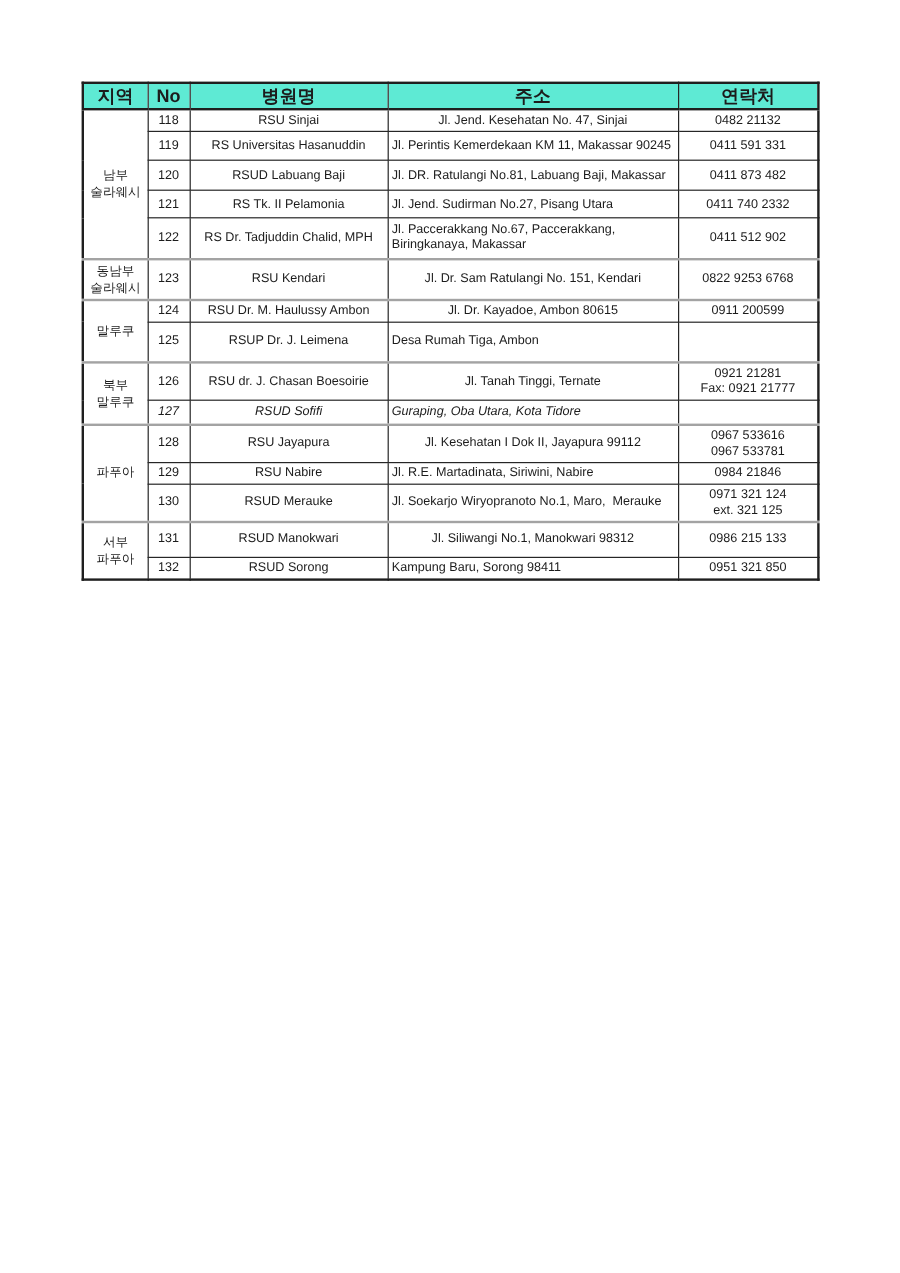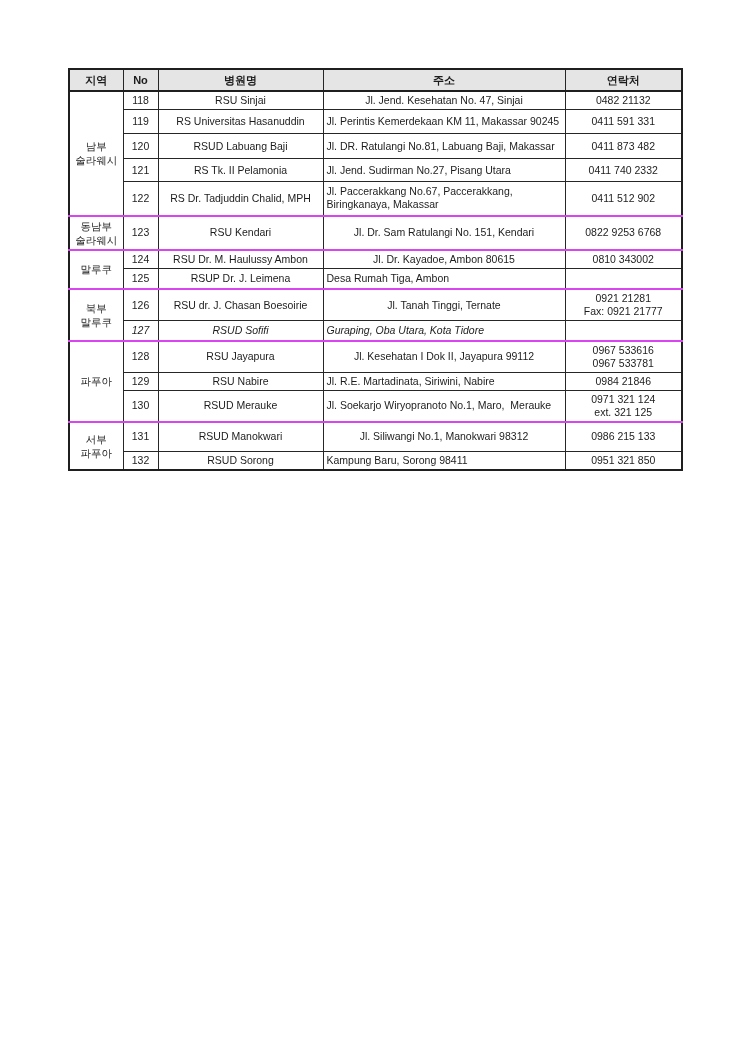--- a/index.html
+++ b/index.html
@@ -29,29 +29,29 @@
     font-size: 10.5px;
     line-height: 13px;
     padding: 2px 3px;
     overflow: hidden;
     vertical-align: middle;
     font-weight: normal;
   }
   
   .doc-table { border: 2px solid #1f1f1f; }
   .doc-table tr.header-row th {
-    background: #e5e5e5;
+    background: #5eead4;
     font-weight: bold;
-    font-size: 11px;
+    font-size: 15px;
     text-align: center;
     border-bottom: 2px solid #1f1f1f;
   }
   .doc-table tr.header-row { height: 22px; }
   
-  .doc-table tr.group-start td { border-top: 2px solid #d946ef; text-align: center; }
+  .doc-table tr.group-start td { border-top: 2px solid #a3a3a3; text-align: center; }
   .doc-table td.region-cell {
     text-align: center;
     line-height: 14px;
   }
   .doc-table td.no-cell { text-align: center; }
   .doc-table td.name-cell { text-align: center; }
   .doc-table td.addr-cell { text-align: left; white-space: pre-wrap; }
   .doc-table td.contact-cell { text-align: center; }
 </style>
 </head>
@@ -112,23 +112,23 @@
           <td class="no-cell">123</td>
           <td class="name-cell">RSU Kendari</td>
           <td class="addr-cell">Jl. Dr. Sam Ratulangi No. 151, Kendari</td>
           <td class="contact-cell">0822 9253 6768</td>
         </tr>
         <tr class="group-start" style="height: 18px;">
           <td rowspan="2" class="region-cell">말루쿠</td>
           <td class="no-cell">124</td>
           <td class="name-cell">RSU Dr. M. Haulussy Ambon</td>
           <td class="addr-cell">Jl. Dr. Kayadoe, Ambon 80615</td>
-          <td class="contact-cell">0810 343002</td>
+          <td class="contact-cell">0911 200599</td>
         </tr>
-        <tr style="height: 21px;">
+        <tr style="height: 34px;">
           <td class="no-cell">125</td>
           <td class="name-cell">RSUP Dr. J. Leimena</td>
           <td class="addr-cell">Desa Rumah Tiga, Ambon</td>
           <td class="contact-cell"></td>
         </tr>
         <tr class="group-start" style="height: 28px;">
           <td rowspan="2" class="region-cell">북부<br>말루쿠</td>
           <td class="no-cell">126</td>
           <td class="name-cell">RSU dr. J. Chasan Boesoirie</td>
           <td class="addr-cell">Jl. Tanah Tinggi, Ternate</td>

